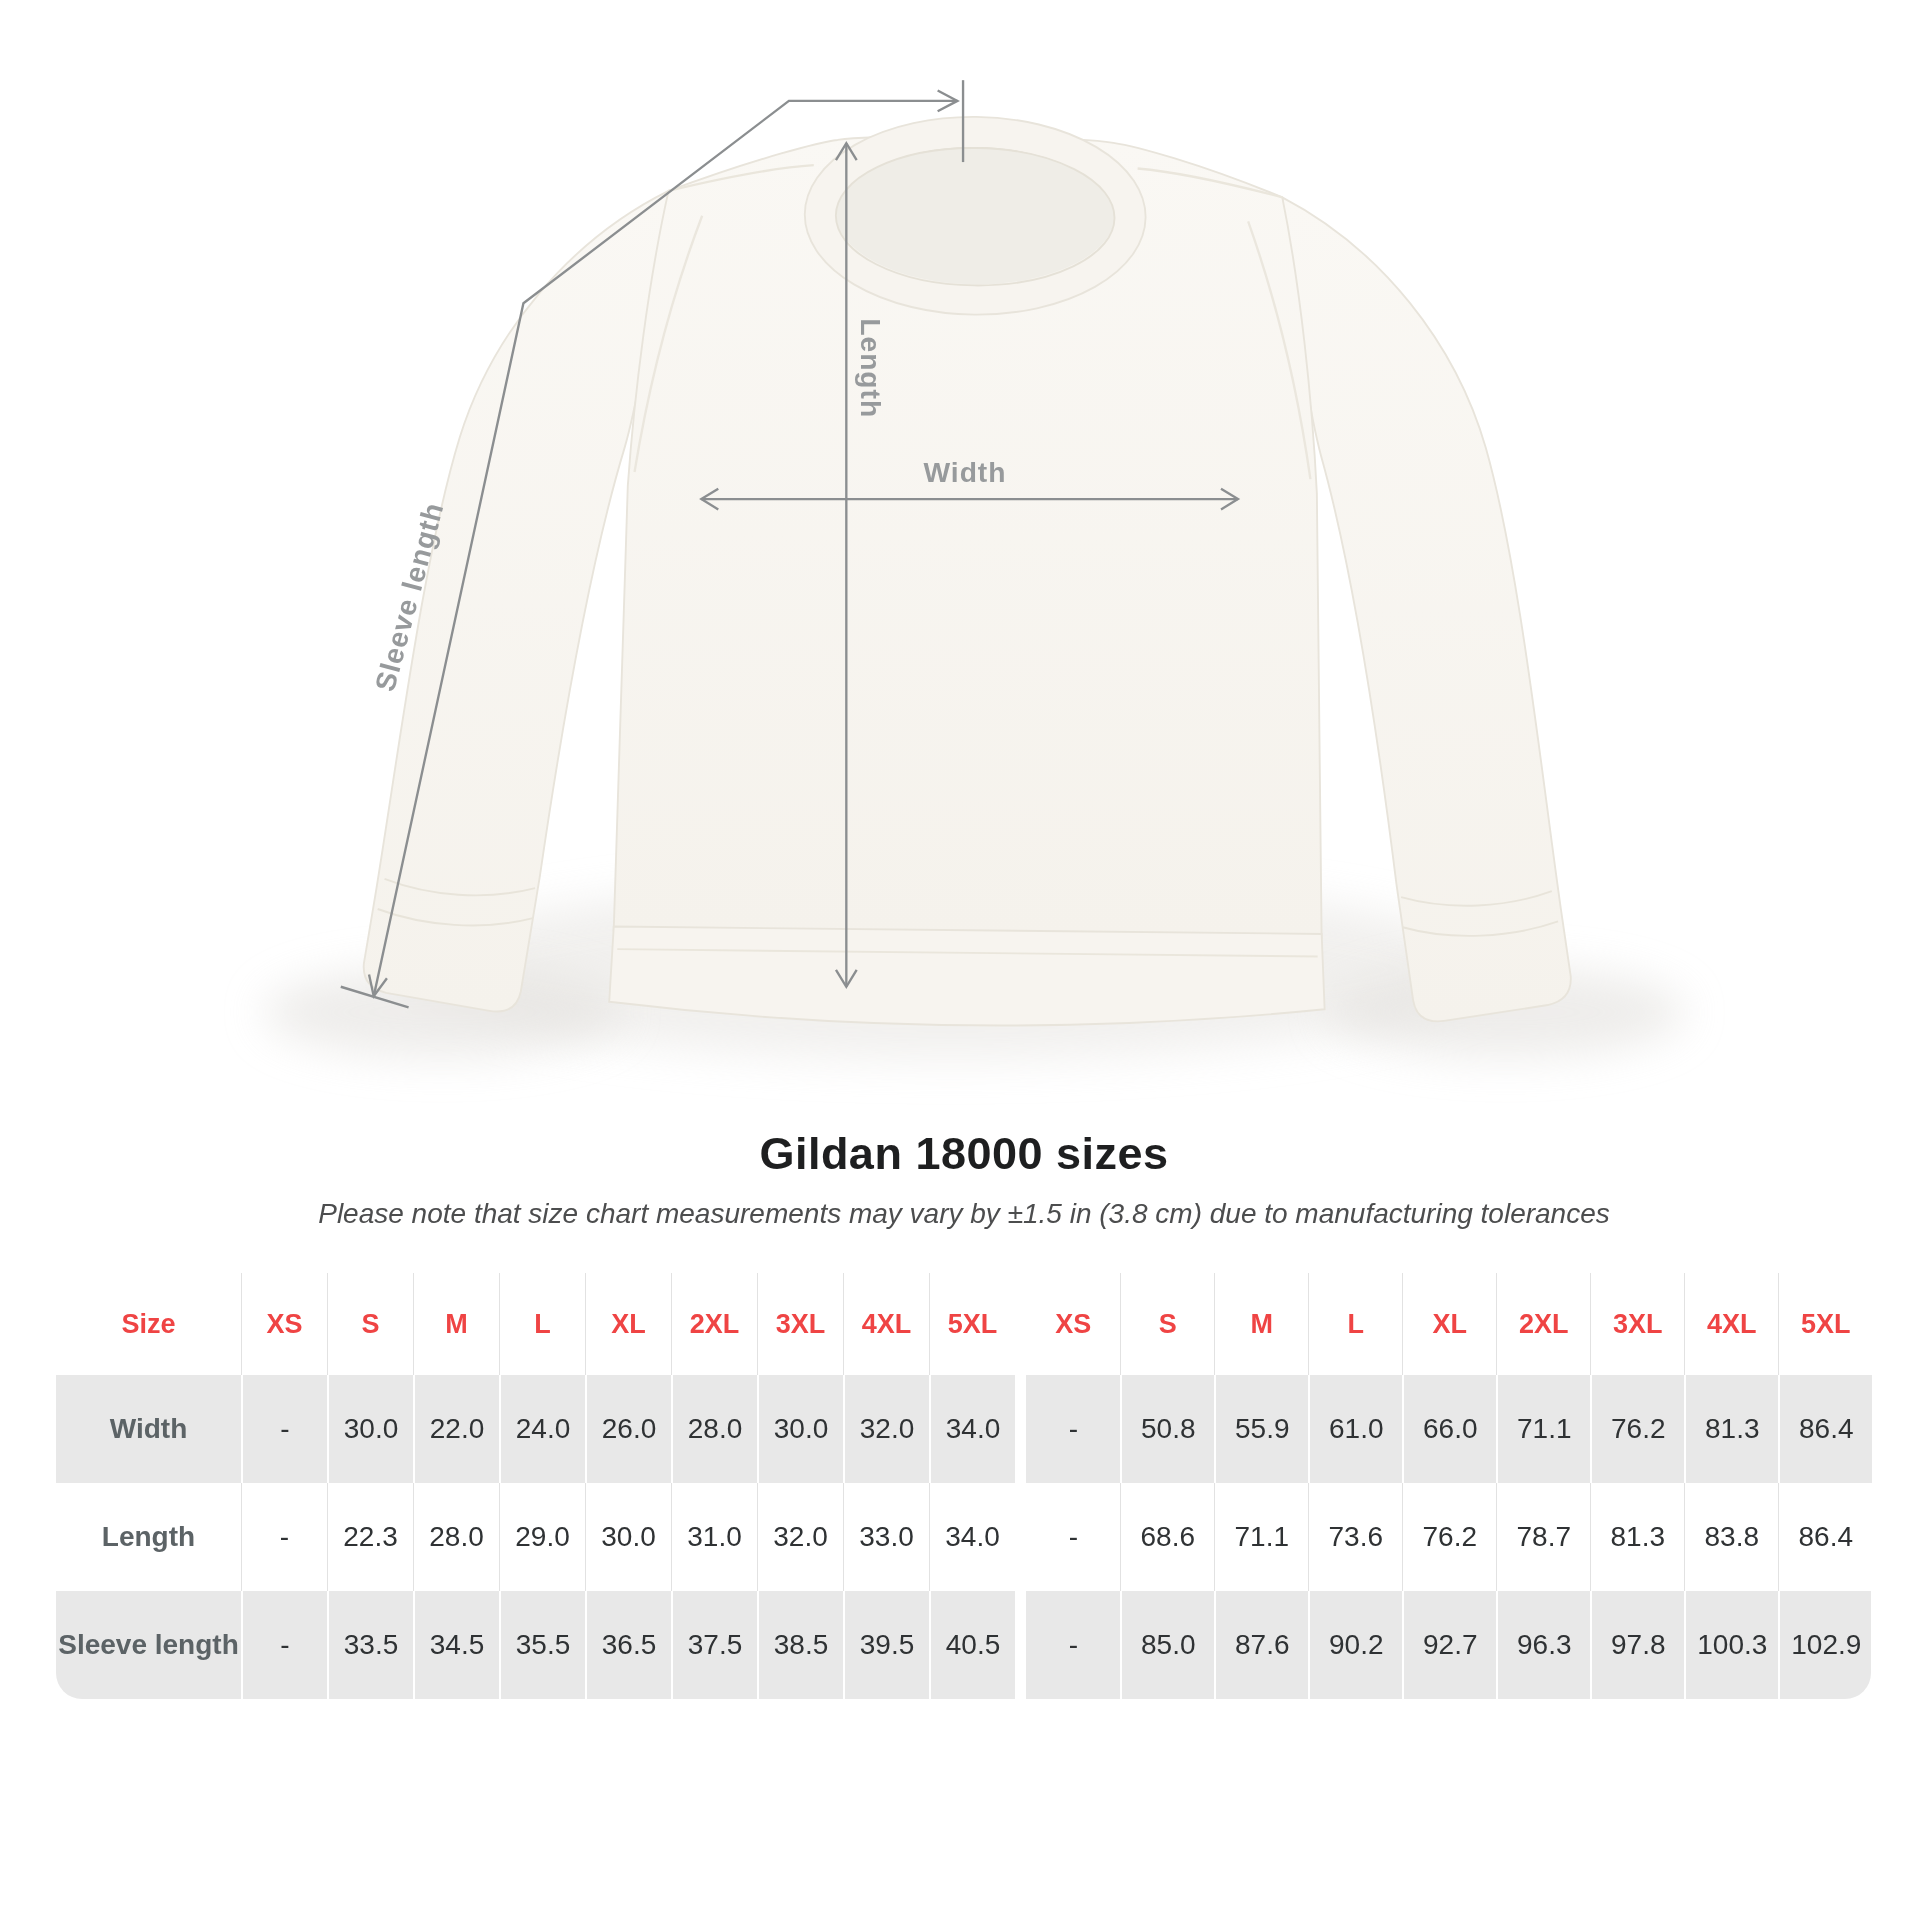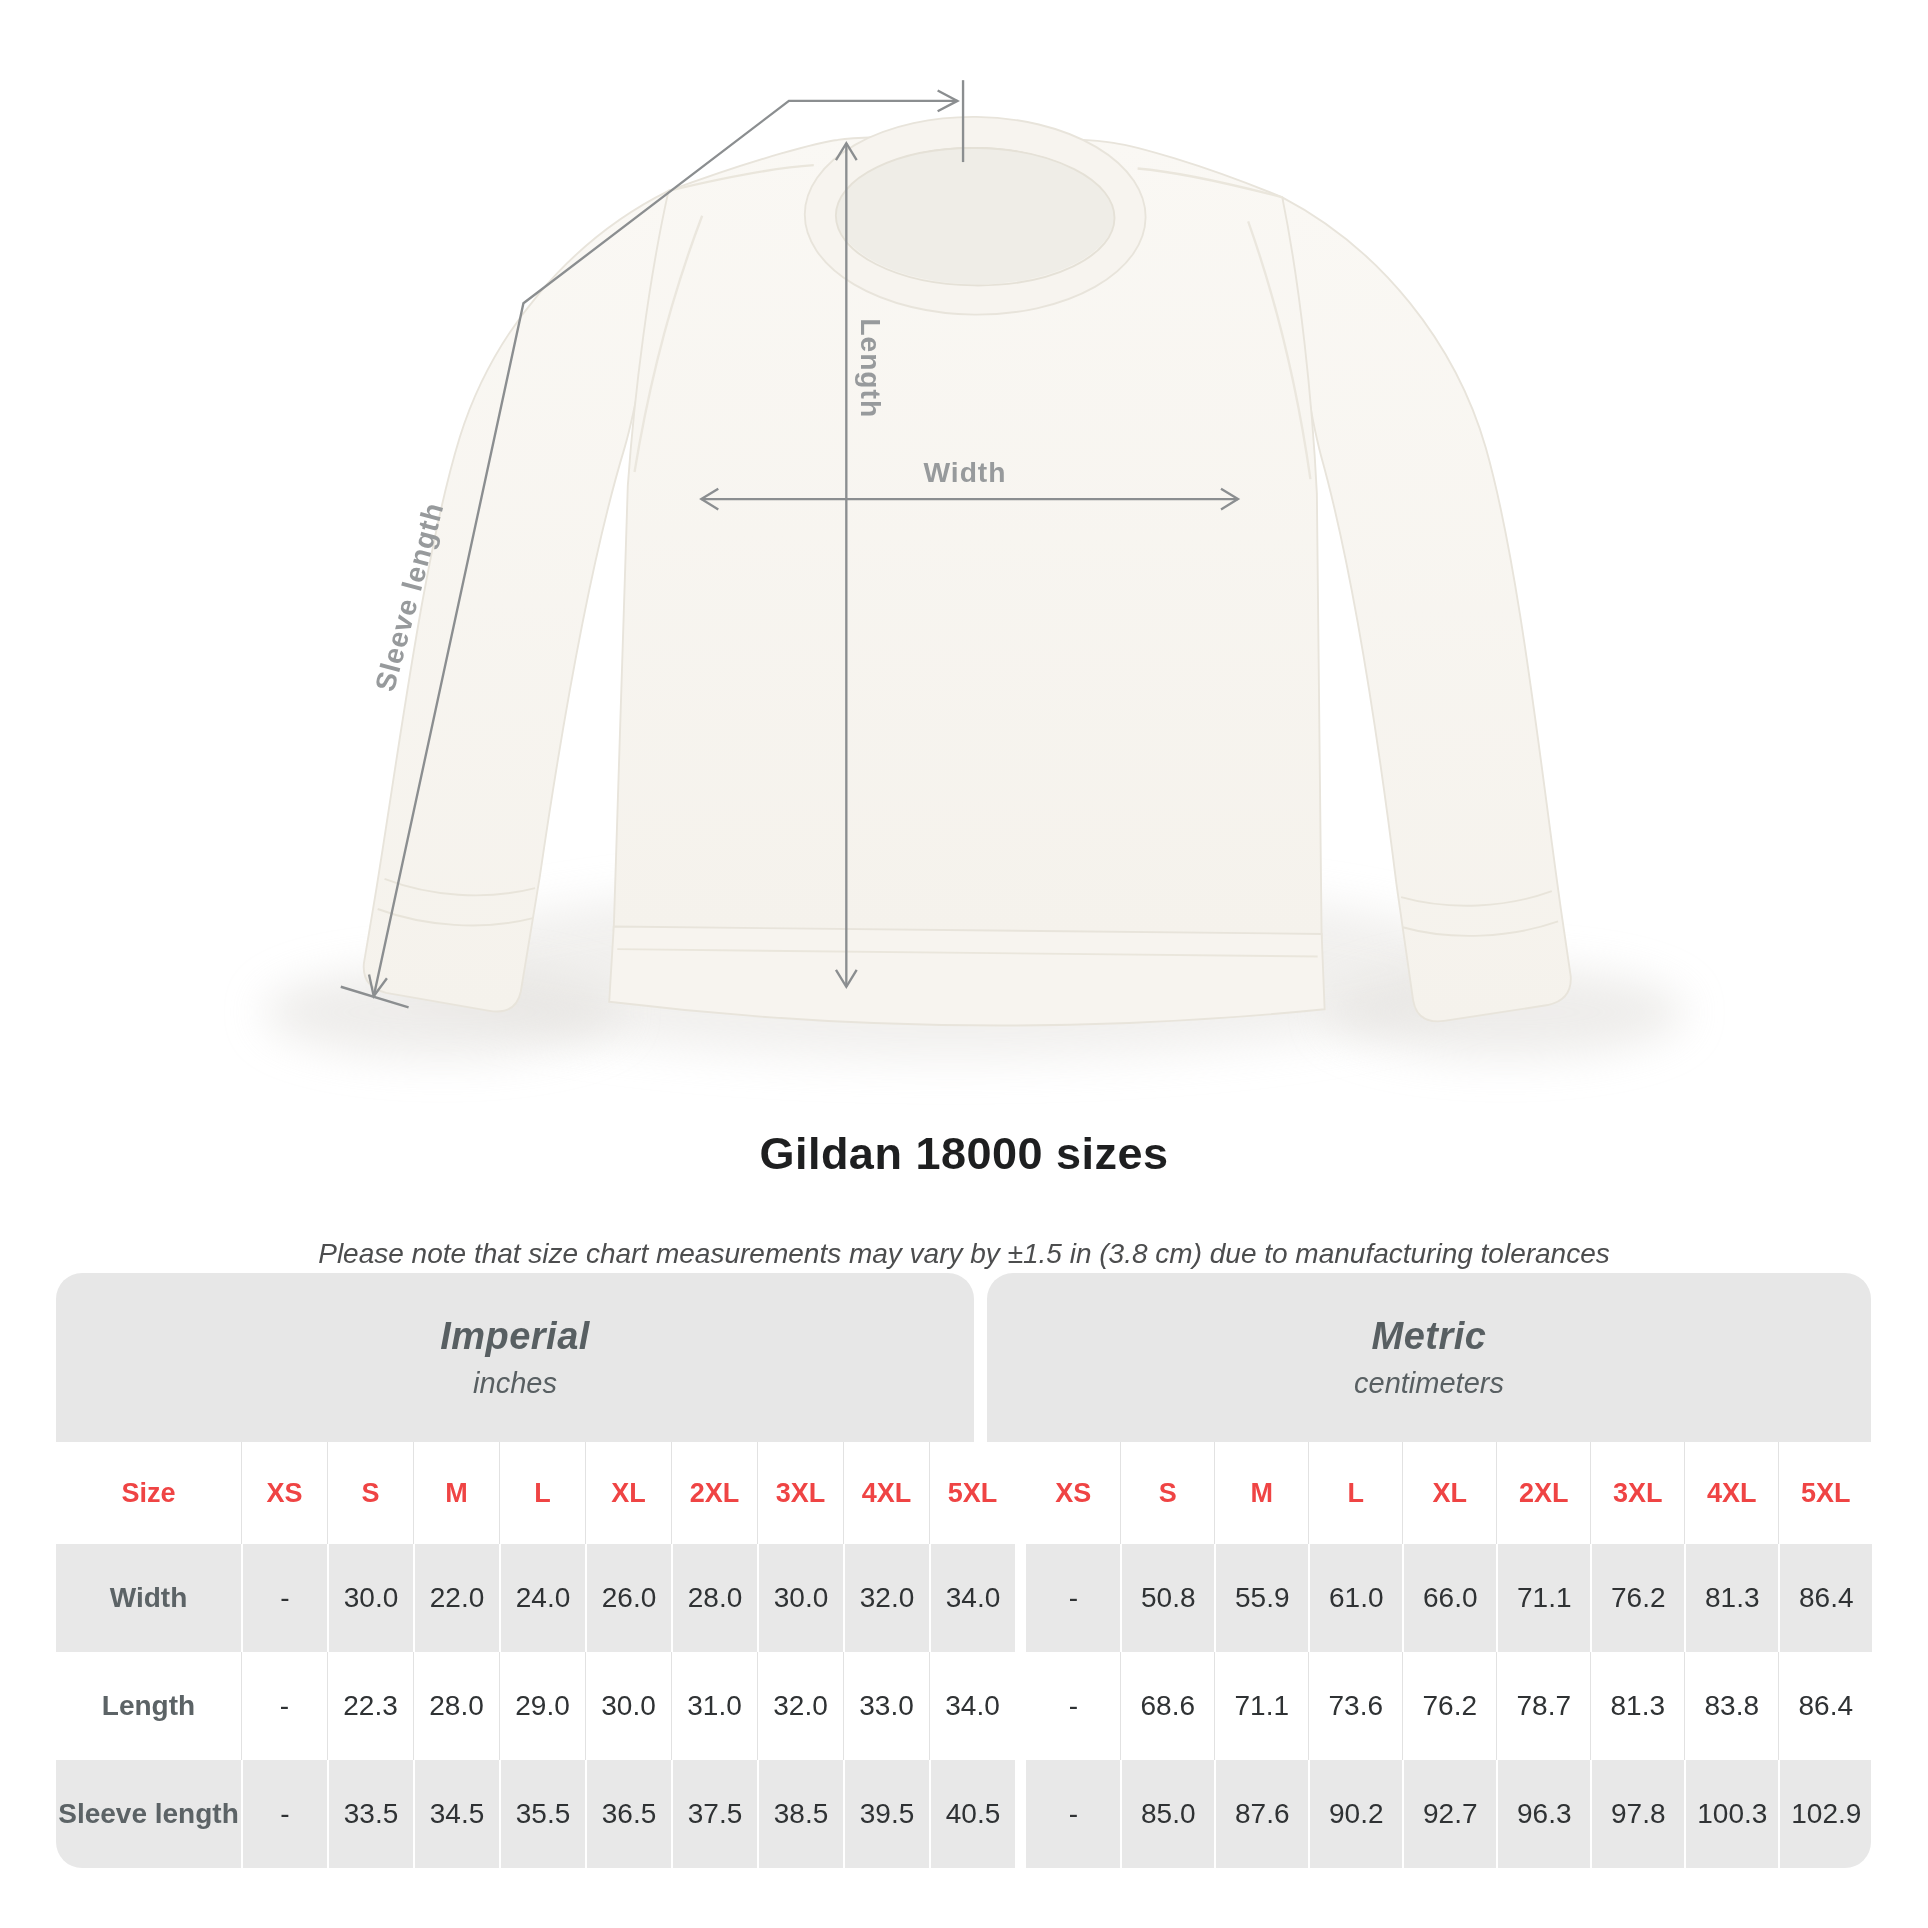--- a/index.html
+++ b/index.html
@@ -8,21 +8,21 @@
     font-family:"Liberation Sans", sans-serif;
   }
   
   .photo{position:absolute;left:0;top:0;width:1928px;height:1130px;}
   
   .page-title{
     position:absolute;left:0;top:1128px;width:1928px;text-align:center;
     font-size:45px;font-weight:bold;color:#1e1f20;letter-spacing:0.5px;
   }
   .page-subtitle{
-    position:absolute;left:0;top:1238px;width:1928px;text-align:center;
+    position:absolute;left:0;top:1198px;width:1928px;text-align:center;
     font-size:28px;font-style:italic;color:#4c4d4e;
   }
   
   .size-table{position:absolute;left:56px;top:1273px;width:1815px;}
   .band-row{display:grid;grid-template-columns:918px 13px 884px;height:169px;}
   .band{
     background:#e7e7e7;border-radius:26px 26px 0 0;
     display:flex;flex-direction:column;align-items:center;justify-content:center;gap:9.4px;
   }
   .band-title{font-size:38px;font-weight:bold;font-style:italic;color:#585f62;letter-spacing:0.5px;}
@@ -126,31 +126,20 @@
       <text transform="translate(915,338) rotate(90)" letter-spacing="1">Length</text>
       <text x="1025" y="512" text-anchor="middle" letter-spacing="1">Width</text>
       <text transform="translate(418,736) rotate(-75)" letter-spacing="1">Sleeve length</text>
     </g>
   </svg>
 
   <div class="page-title">Gildan 18000 sizes</div>
   <div class="page-subtitle">Please note that size chart measurements may vary by ±1.5 in (3.8 cm) due to manufacturing tolerances</div>
 
   <div class="size-table">
-    <div class="band-row">
-      <div class="band">
-        <div class="band-title">Imperial</div>
-        <div class="band-unit">inches</div>
-      </div>
-      <div class="band-gap"></div>
-      <div class="band">
-        <div class="band-title">Metric</div>
-        <div class="band-unit">centimeters</div>
-      </div>
-    </div>
 
     <div class="trow thead white">
       <div class="cell label">Size</div>
     <div class="cell sep">XS</div>
         <div class="cell sep">S</div>
         <div class="cell sep">M</div>
         <div class="cell sep">L</div>
         <div class="cell sep">XL</div>
         <div class="cell sep">2XL</div>
         <div class="cell sep">3XL</div>

